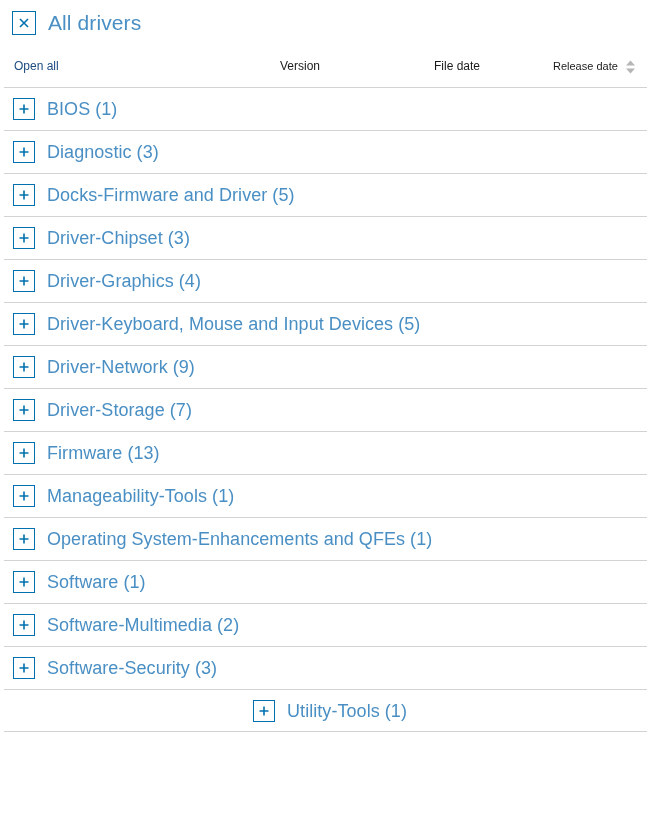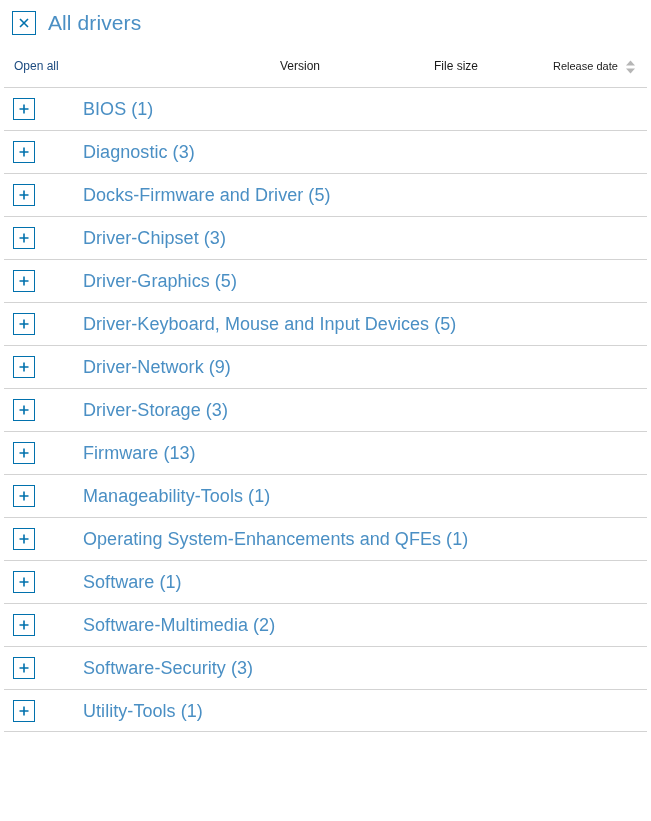--- a/index.html
+++ b/index.html
@@ -118,23 +118,22 @@
     margin: 0 4px;
   }
   .drv-row {
     display: flex;
     align-items: center;
     height: 43px;
     border-top: 1px solid #d3d3d3;
     box-sizing: border-box;
     padding-left: 9px;
     background: #ffffff;
-    gap: 36px;
-  }
-  .drv-row:last-child { border-bottom: 1px solid #d3d3d3; }
+  }
+  .drv-row:last-child { border-bottom: 1px solid #d3d3d3; justify-content: center; }
   .expand-box {
     width: 22px;
     height: 22px;
     border: 1px solid #0171ad;
     box-sizing: border-box;
     background: #ffffff;
     display: flex;
     align-items: center;
     justify-content: center;
     flex: 0 0 auto;
@@ -164,21 +163,21 @@
           <path d="M2 2 L10 10 M10 2 L2 10" stroke="#0171ad" stroke-width="1.6" fill="none"></path>
         </svg>
       </span>
     </div>
     <div class="page-title">All drivers</div>
   </div>
 
   <div class="col-header">
     <span class="openall">Open all</span>
     <span class="col-version">Version</span>
-    <span class="col-filesize">File size</span>
+    <span class="col-filesize">File date</span>
     <span class="col-release">
       <span>Release date</span>
       <span class="sort-icon">
         <svg width="11" height="14" viewBox="0 0 11 14" aria-hidden="true">
           <polygon points="5.5,0.5 10,5.5 1,5.5" fill="#b6b6b6"></polygon>
           <polygon points="5.5,13.5 10,8.5 1,8.5" fill="#b6b6b6"></polygon>
         </svg>
       </span>
     </span>
   </div>
@@ -221,21 +220,21 @@
       </span>
       <span class="row-label">Driver-Chipset (3)</span>
     </div>
 
     <div class="drv-row">
       <span class="expand-box">
         <svg width="12" height="12" viewBox="0 0 12 12" aria-hidden="true">
           <path d="M6 1.5 L6 10.5 M1.5 6 L10.5 6" stroke="#0171ad" stroke-width="1.6" fill="none"></path>
         </svg>
       </span>
-      <span class="row-label">Driver-Graphics (5)</span>
+      <span class="row-label">Driver-Graphics (4)</span>
     </div>
 
     <div class="drv-row">
       <span class="expand-box">
         <svg width="12" height="12" viewBox="0 0 12 12" aria-hidden="true">
           <path d="M6 1.5 L6 10.5 M1.5 6 L10.5 6" stroke="#0171ad" stroke-width="1.6" fill="none"></path>
         </svg>
       </span>
       <span class="row-label">Driver-Keyboard, Mouse and Input Devices (5)</span>
     </div>
@@ -248,21 +247,21 @@
       </span>
       <span class="row-label">Driver-Network (9)</span>
     </div>
 
     <div class="drv-row">
       <span class="expand-box">
         <svg width="12" height="12" viewBox="0 0 12 12" aria-hidden="true">
           <path d="M6 1.5 L6 10.5 M1.5 6 L10.5 6" stroke="#0171ad" stroke-width="1.6" fill="none"></path>
         </svg>
       </span>
-      <span class="row-label">Driver-Storage (3)</span>
+      <span class="row-label">Driver-Storage (7)</span>
     </div>
 
     <div class="drv-row">
       <span class="expand-box">
         <svg width="12" height="12" viewBox="0 0 12 12" aria-hidden="true">
           <path d="M6 1.5 L6 10.5 M1.5 6 L10.5 6" stroke="#0171ad" stroke-width="1.6" fill="none"></path>
         </svg>
       </span>
       <span class="row-label">Firmware (13)</span>
     </div>

